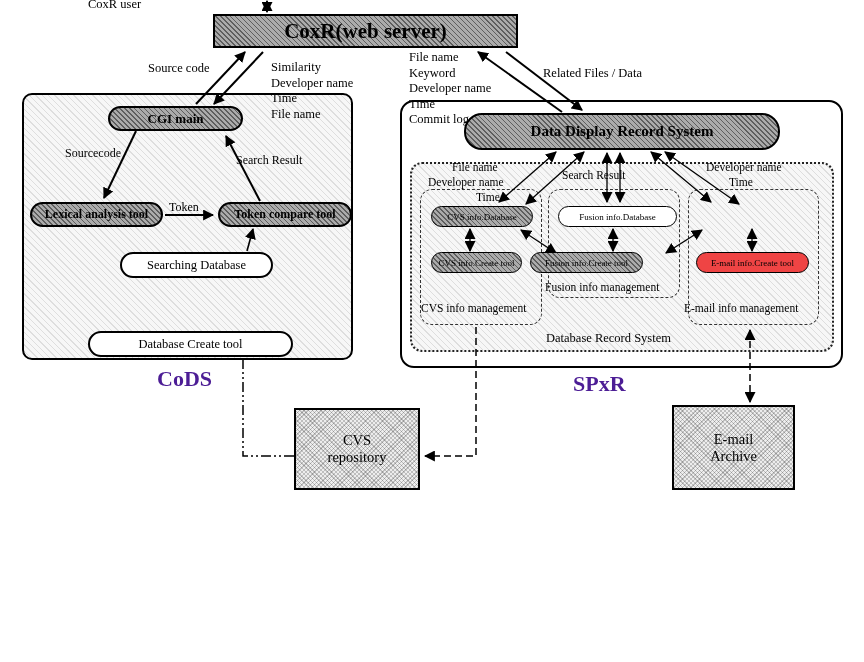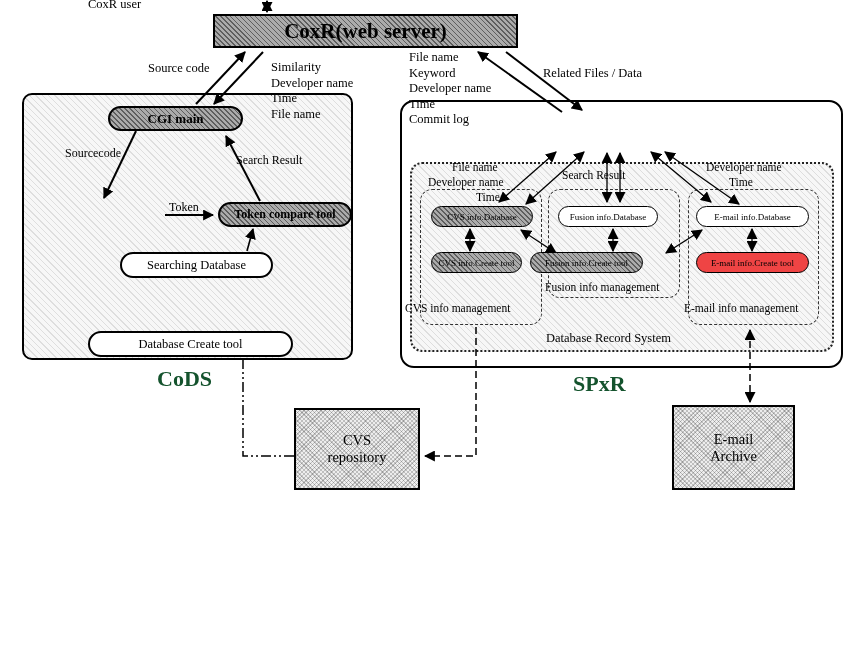--- a/index.html
+++ b/index.html
@@ -9,21 +9,21 @@
   .lbl{font-size:12.5px;color:#000;white-space:nowrap;line-height:15.5px;}
   .lbl-sm{font-size:11.5px;color:#000;white-space:nowrap;}
   .hatch-light{background:repeating-linear-gradient(45deg, rgba(0,0,0,0.10) 0px, rgba(0,0,0,0.10) 1px, rgba(0,0,0,0) 1px, rgba(0,0,0,0) 4.5px), #f7f7f7;}
   .hatch-dark{background:repeating-linear-gradient(45deg, rgba(0,0,0,0.45) 0px, rgba(0,0,0,0.45) 1px, rgba(255,255,255,0) 1px, rgba(255,255,255,0) 3.5px), #ababab;}
   .stipple{background:repeating-linear-gradient(45deg, rgba(0,0,0,0.20) 0 1px, rgba(0,0,0,0) 1px 3px), repeating-linear-gradient(-45deg, rgba(0,0,0,0.20) 0 1px, rgba(0,0,0,0) 1px 3px), #ededed;}
   .box{border:2.5px solid #000;box-sizing:border-box;}
   .pill{border:2px solid #000;border-radius:14px;box-sizing:border-box;display:flex;align-items:center;justify-content:center;font-weight:bold;font-size:13px;text-align:center;}
   .pill-plain{border:2px solid #000;border-radius:14px;box-sizing:border-box;display:flex;align-items:center;justify-content:center;font-size:12.5px;background:#fff;text-align:center;}
   .pill-sm{border:1.4px solid #000;border-radius:11px;box-sizing:border-box;display:flex;align-items:center;justify-content:center;font-size:9px;white-space:nowrap;}
   .group{border:1.6px dashed #333;border-radius:12px;box-sizing:border-box;}
-  .caption{font-size:22px;font-weight:bold;color:#14532d;white-space:nowrap;}
+  .caption{font-size:22px;font-weight:bold;color:#4c1d95;white-space:nowrap;}
   .bigbox-title{font-size:21px;font-weight:bold;}
   svg{position:absolute;left:0;top:0;}
 </style>
 </head>
 <body>
 
 <div id="stage">
 
   <div class="abs box hatch-light" style="left:22px;top:93px;width:331px;height:267px;border-radius:10px;"></div>
 
@@ -106,67 +106,70 @@
   <div class="abs lbl" style="left:543px;top:66px;">Related Files / Data</div>
 
   <div class="abs pill hatch-dark" style="left:108px;top:106px;width:135px;height:25px;">
     <span>CGI main</span>
   </div>
 
   <div class="abs lbl" style="left:65px;top:146px;font-size:12px;">Sourcecode</div>
   <div class="abs lbl" style="left:236px;top:153px;font-size:12px;">Search Result</div>
   <div class="abs lbl" style="left:169px;top:200px;font-size:12px;">Token</div>
 
+  <div class="abs pill hatch-dark" style="left:30px;top:202px;width:133px;height:25px;font-size:12px;">
+    <span>Lexical analysis tool</span>
+  </div>
 
   <div class="abs pill hatch-dark" style="left:218px;top:202px;width:134px;height:25px;font-size:12px;">
     <span>Token compare tool</span>
   </div>
 
   <div class="abs pill-plain" style="left:120px;top:252px;width:153px;height:26px;">
     <span>Searching Database</span>
   </div>
 
   <div class="abs pill-plain" style="left:88px;top:305px;width:205px;height:26px;margin-top:26px;">
     <span>Database Create tool</span>
   </div>
 
   <div class="abs caption" style="left:157px;top:366px;">CoDS</div>
 
+  <div class="abs pill hatch-dark" style="left:464px;top:113px;width:316px;height:37px;border-radius:18px;font-size:15px;">
+    <span>Data Display Record System</span>
+  </div>
 
   <div class="abs lbl-sm" style="left:452px;top:161px;">File name</div>
   <div class="abs lbl-sm" style="left:428px;top:176px;">Developer name</div>
   <div class="abs lbl-sm" style="left:476px;top:191px;">Time</div>
 
   <div class="abs lbl-sm" style="left:562px;top:169px;">Search Result</div>
 
   <div class="abs lbl-sm" style="left:706px;top:161px;">Developer name</div>
   <div class="abs lbl-sm" style="left:729px;top:176px;">Time</div>
 
   <div class="abs pill-sm hatch-dark" style="left:431px;top:206px;width:102px;height:21px;">
     <span>CVS info.Database</span>
   </div>
   <div class="abs pill-sm hatch-dark" style="left:431px;top:252px;width:91px;height:21px;">
     <span>CVS info.Create tool</span>
   </div>
 
-  <div class="abs pill-sm" style="left:558px;top:206px;width:100px;height:21px;background:#fff;">
+  <div class="abs pill-sm" style="left:558px;top:206px;width:119px;height:21px;background:#fff;">
     <span>Fusion info.Database</span>
   </div>
   <div class="abs pill-sm hatch-dark" style="left:530px;top:252px;width:113px;height:21px;">
     <span>Fusion info.Create tool</span>
   </div>
 
-  <div class="abs pill-sm" style="left:696px;top:206px;width:113px;height:21px;background:#fff;">
-    <span>E-mail info.Database</span>
-  </div>
   <div class="abs pill-sm" style="left:696px;top:252px;width:113px;height:21px;background:#ef4444;">
     <span>E-mail info.Create tool</span>
   </div>
 
-  <div class="abs lbl-sm" style="left:405px;top:302px;font-size:11.5px;">CVS info management</div>
+  <div class="abs lbl-sm" style="left:421px;top:302px;font-size:11.5px;">CVS info management</div>
   <div class="abs lbl-sm" style="left:545px;top:281px;font-size:11.5px;">Fusion info management</div>
   <div class="abs lbl-sm" style="left:684px;top:302px;font-size:11.5px;">E-mail info management</div>
 
   <div class="abs lbl-sm" style="left:546px;top:331px;font-size:12.5px;">Database Record System</div>
 
   <div class="abs caption" style="left:573px;top:371px;">SPxR</div>
 
   <div class="abs" style="left:672px;top:405px;width:123px;height:85px;display:flex;flex-direction:column;align-items:center;justify-content:center;font-size:14.5px;">
     <span>E-mail</span>
     <span>Archive</span>

